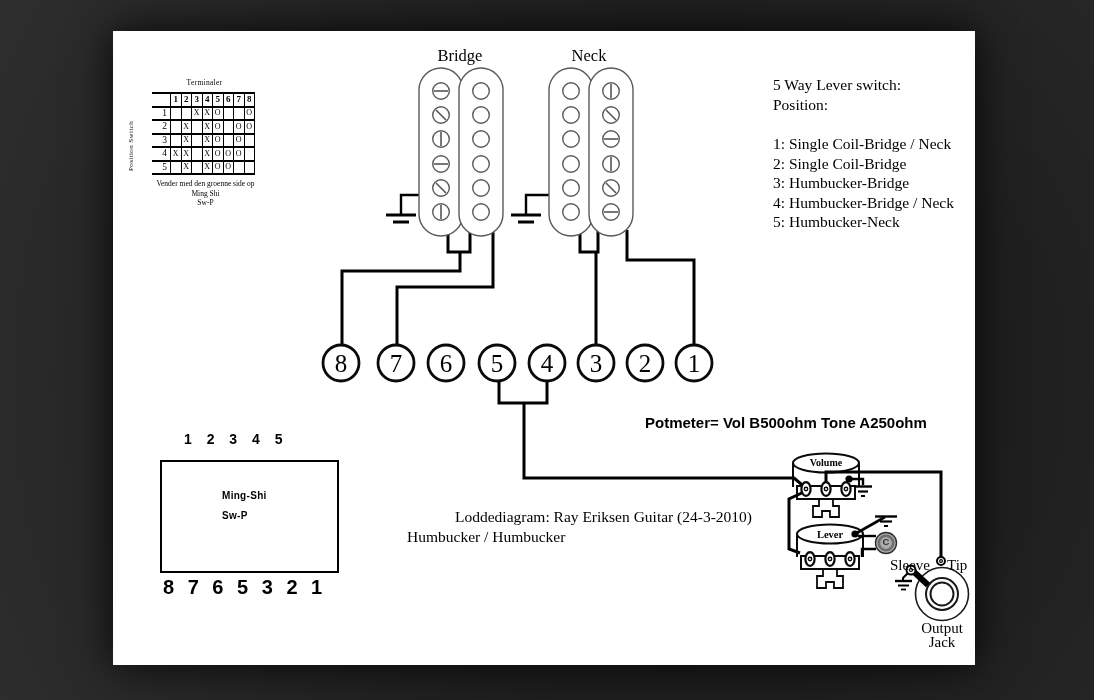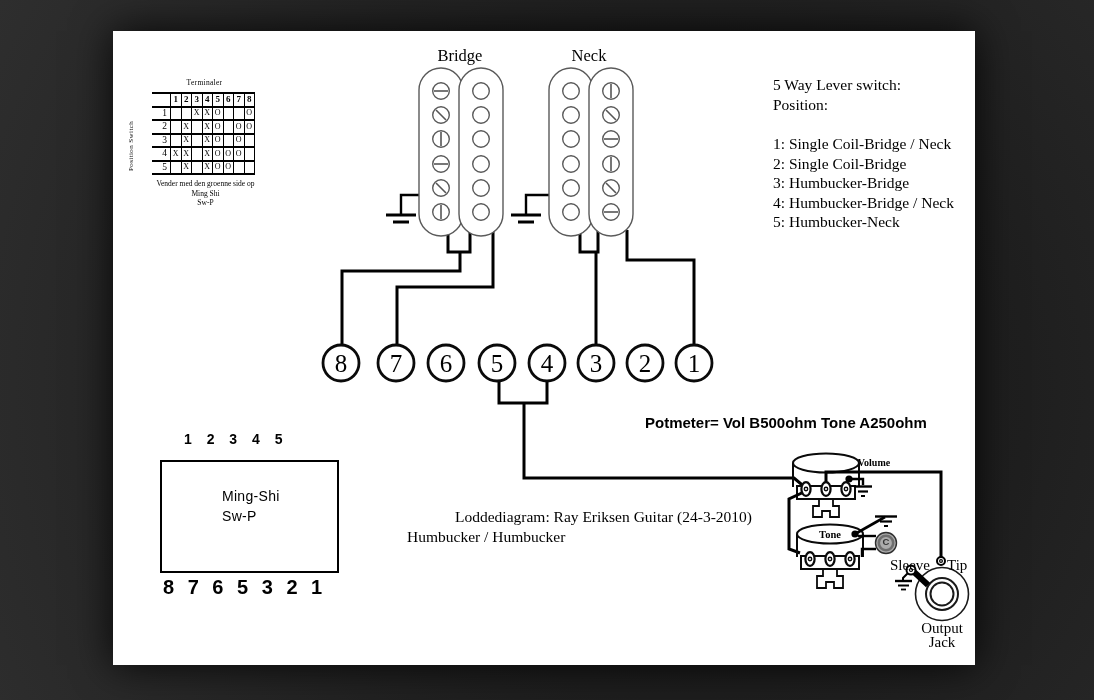--- a/index.html
+++ b/index.html
@@ -24,21 +24,21 @@
   .tfoot{font-size:7.5px;text-align:center;width:165px;left:10px;}
   
   .lever{font-size:15.5px;margin-left:40px;}
   .lever-list div{height:19.5px;}
   
   .tdigit{width:26px;text-align:center;font-size:25px;}
   
   .swbox{position:absolute;left:47px;top:429px;width:179px;height:113px;border:2.5px solid #000;box-sizing:border-box;}
   .topnums{font-size:14px;font-weight:bold;letter-spacing:5.5px;}
   .botnums{font-size:20px;font-weight:bold;letter-spacing:4px;}
-  .boxname{font-size:14px;font-weight:normal;letter-spacing:0.3px;line-height:20px;}
+  .boxname{font-size:10px;font-weight:bold;letter-spacing:0.3px;line-height:20px;}
   .potnote{font-size:15px;font-weight:bold;}
   .caption{font-size:15.5px;}
   .potlbl{font-size:10px;text-align:center;width:60px;}
   .jacklbl{font-size:15px;}
 </style>
 </head>
 <body>
 
 <div class="stage">
   <div class="page">
@@ -311,22 +311,22 @@
 
     <div class="lbl sans topnums" style="left:71px;top:400px;">1 2 3 4 5</div>
     <div class="swbox"></div>
     <div class="lbl sans boxname" style="left:109px;top:455px;">Ming-Shi</div>
     <div class="lbl sans boxname" style="left:109px;top:475px;">Sw-P</div>
     <div class="lbl sans botnums" style="left:50px;top:545px;">8 7 6 5 3 2 1</div>
 
     <div class="lbl serif caption" style="left:302px;top:477px;margin-left:40px;">Loddediagram: Ray Eriksen Guitar (24-3-2010)</div>
     <div class="lbl serif caption" style="left:294px;top:497px;">Humbucker / Humbucker</div>
 
-    <div class="lbl serif potlbl" style="left:683px;top:426px;font-weight:bold;padding-left:48px;">Volume</div>
-    <div class="lbl serif potlbl" style="left:687px;top:498px;font-weight:bold;font-size:10.5px;">Tone</div>
+    <div class="lbl serif potlbl" style="left:683px;top:426px;font-weight:bold;">Volume</div>
+    <div class="lbl serif potlbl" style="left:687px;top:498px;font-weight:bold;font-size:10.5px;">Lever</div>
     <div class="lbl sans" style="left:766px;top:506px;width:14px;text-align:center;font-size:9.5px;font-weight:bold;color:#333;">C</div>
     <div class="lbl serif jacklbl" style="left:777px;top:526px;width:40px;text-align:right;">Sleeve</div>
     <div class="lbl serif jacklbl" style="left:834px;top:526px;">Tip</div>
     <div class="lbl serif jacklbl" style="left:789px;top:589px;width:80px;text-align:center;">Output</div>
     <div class="lbl serif jacklbl" style="left:789px;top:603px;width:80px;text-align:center;">Jack</div>
 
   </div>
 </div>
 
 </body></html>

